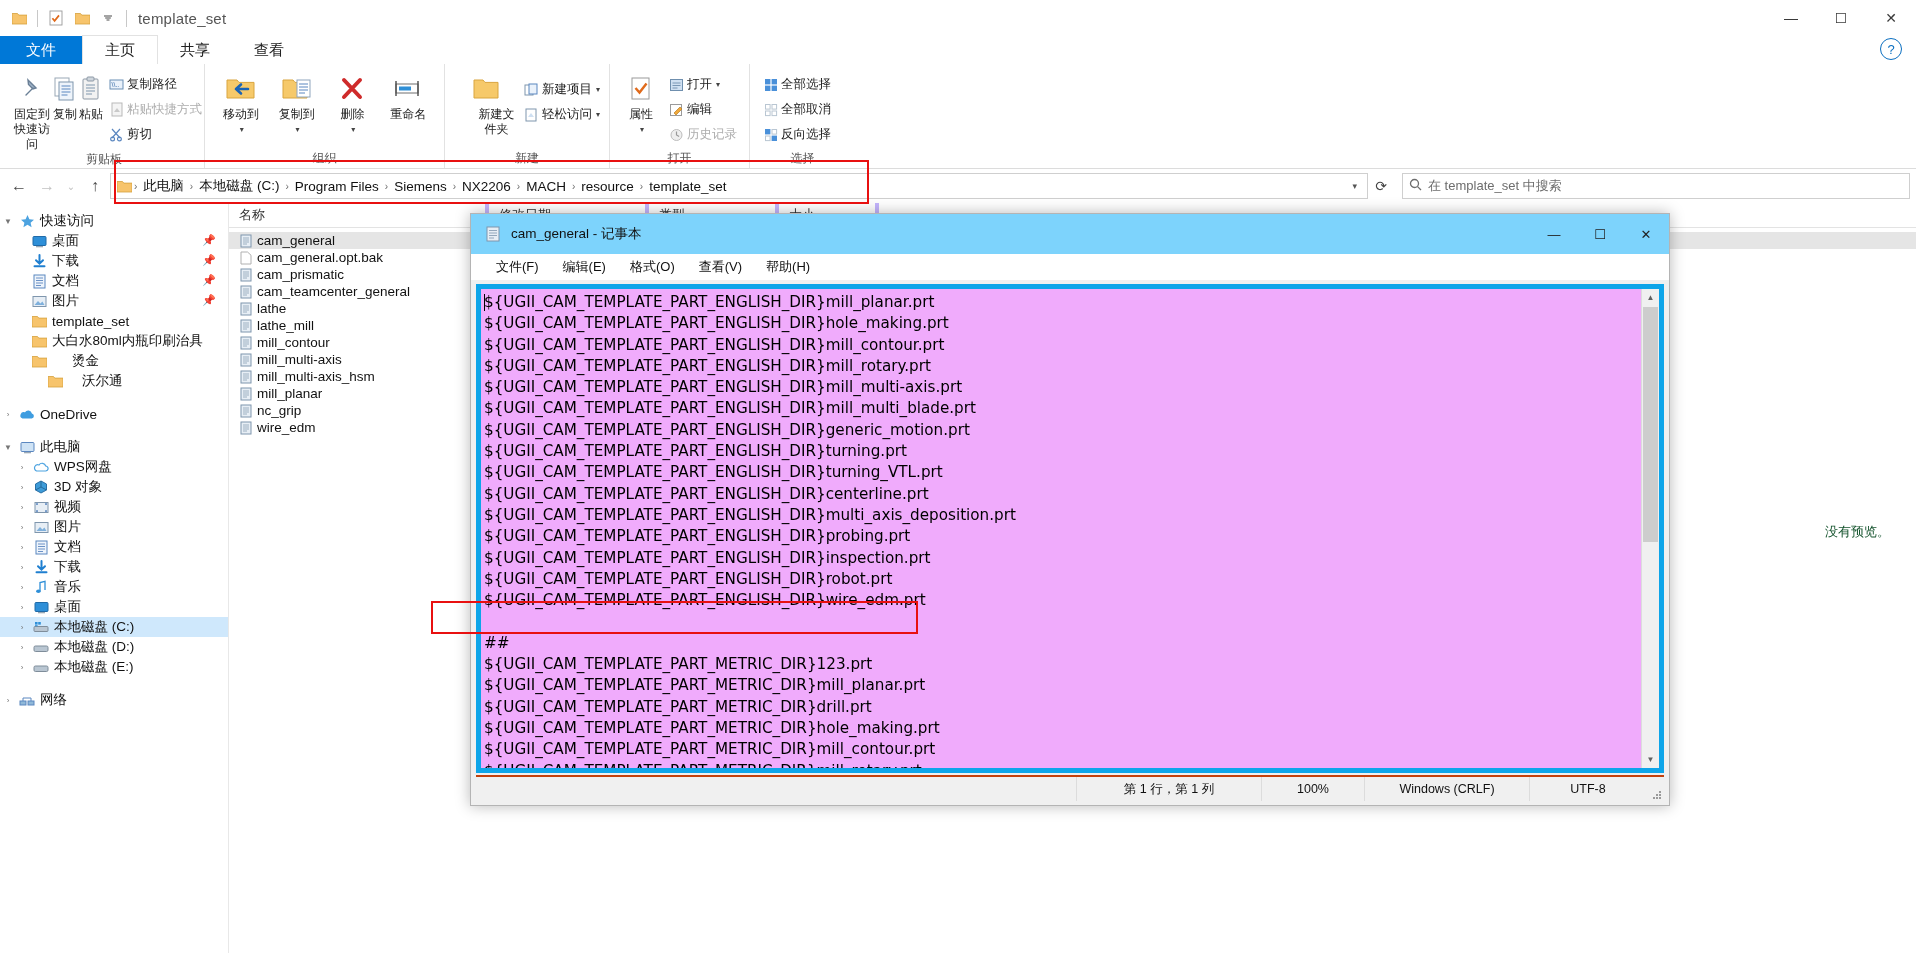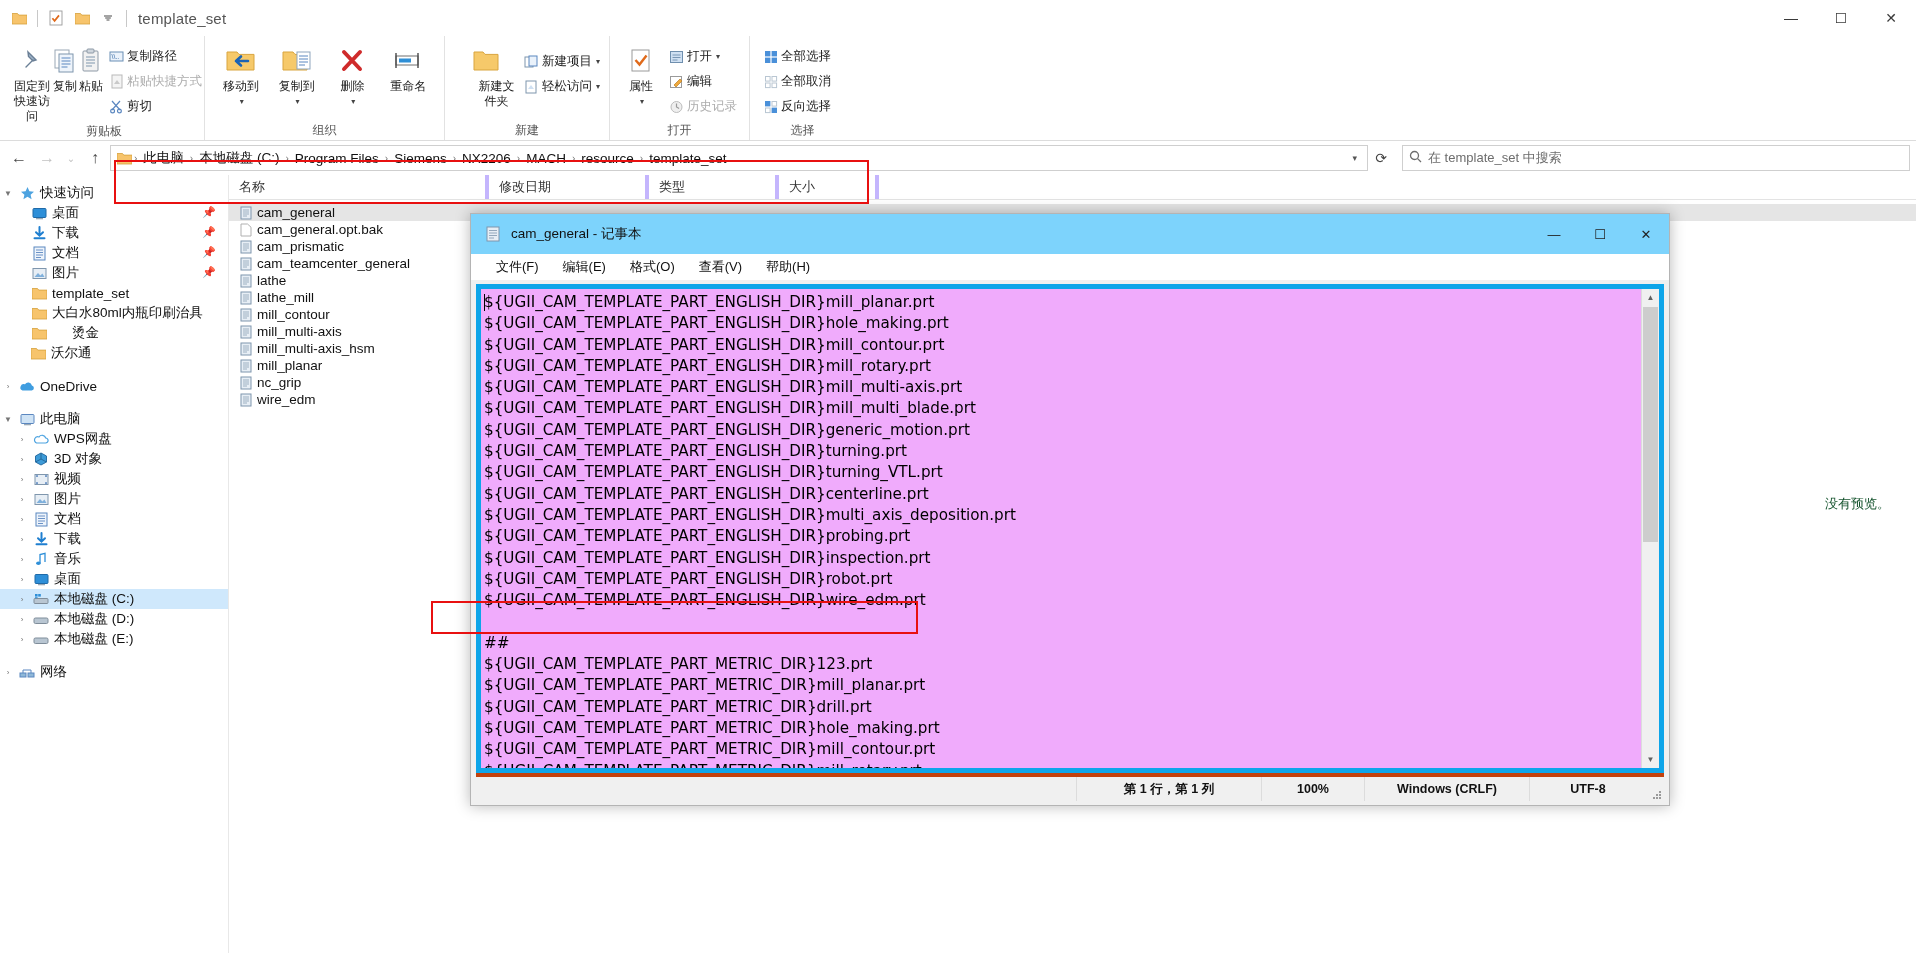--- a/index.html
+++ b/index.html
@@ -96,21 +96,21 @@
   .np-menu span{font-size:13px;color:#111;padding:3px 9px;}
   .np-body{position:absolute;left:5px;right:5px;top:70px;bottom:32px;background:#f0abfc;border:5px solid #0ea5e9;box-sizing:border-box;overflow:hidden;}
   .np-text{position:absolute;left:3px;top:3px;right:20px;font-family:"DejaVu Sans","Liberation Sans",sans-serif;
            font-size:15.2px;line-height:21.3px;color:#000;white-space:pre;}
   .np-caret{position:absolute;left:3px;top:5px;width:1px;height:17px;background:#000;}
   .np-vscroll{position:absolute;right:0;top:0;bottom:0;width:17px;background:#f0f0f0;border-left:1px solid #dcdcdc;}
   .np-vthumb{position:absolute;left:1px;right:1px;top:18px;height:235px;background:#cdcdcd;}
   .np-arrow{position:absolute;left:0;right:0;height:17px;display:flex;align-items:center;justify-content:center;font-size:8px;color:#606060;}
   .np-arrow.up{top:0;}
   .np-arrow.dn{bottom:0;}
-  .np-status{position:absolute;left:5px;right:5px;bottom:4px;height:24px;background:#f0f0f0;border-top:4px solid #c2410c;display:flex;align-items:center;justify-content:flex-end;font-size:12.5px;color:#111;font-weight:bold;}
+  .np-status{position:absolute;left:5px;right:5px;bottom:4px;height:24px;background:#f0f0f0;border-top:2px solid #c2410c;display:flex;align-items:center;justify-content:flex-end;font-size:12.5px;color:#111;}
   .np-scell{height:24px;display:flex;align-items:center;justify-content:center;border-left:1px solid #dcdcdc;padding:0 12px;}
   .np-grip{width:16px;height:24px;display:flex;align-items:flex-end;justify-content:flex-end;padding-right:2px;padding-bottom:2px;}
 
   
   .redbox{position:absolute;border:2px solid #e81010;pointer-events:none;}
   #redbox-path{left:114px;top:160px;width:751px;height:40px;}
   #redbox-line{left:431px;top:601px;width:483px;height:29px;}
 </style>
 </head>
 <body>
@@ -144,20 +144,27 @@
       <div class="qsep"></div>
       <span class="title-text">template_set</span>
     </div>
     <div class="wincontrols">
       <div>—</div>
       <div>☐</div>
       <div>✕</div>
     </div>
   </div>
 
+  <div class="tabstrip">
+    <div class="tab file">文件</div>
+    <div class="tab active">主页</div>
+    <div class="tab">共享</div>
+    <div class="tab">查看</div>
+    <div class="helpbtn">?</div>
+  </div>
 
   <div class="ribbon">
 
     <div class="rgroup" style="width:200px;">
       <div class="gbody">
         <div class="bigbtn">
           <span class="glyph">
             <svg width="26" height="26" viewBox="0 0 26 26">
                 <g stroke="#6a7f96" stroke-width="1.4" fill="#9fb3c8">
                   <path d="M9 4l8 8-3 1-4.5-4.5z"></path>
@@ -520,21 +527,21 @@
         <span class="navlabel">大白水80ml内瓶印刷治具</span>
       </div>
       <div class="navrow" style="padding-left:28px;gap:20px;">
         <span class="nicon">
           <svg width="15" height="13">
               <path d="M0 1.5h5.5l1.3 1.6H15V12H0z" fill="#f7c46c" stroke="#d6a13c" stroke-width=".8"></path>
             </svg>
         </span>
         <span class="navlabel">烫金</span>
       </div>
-      <div class="navrow" style="padding-left:27px;">
+      <div class="navrow" style="padding-left:44px;gap:14px;">
         <span class="nicon">
           <svg width="15" height="13">
               <path d="M0 1.5h5.5l1.3 1.6H15V12H0z" fill="#f7c46c" stroke="#d6a13c" stroke-width=".8"></path>
             </svg>
         </span>
         <span class="navlabel">沃尔通</span>
       </div>
 
       <div class="navgap"></div>
 

